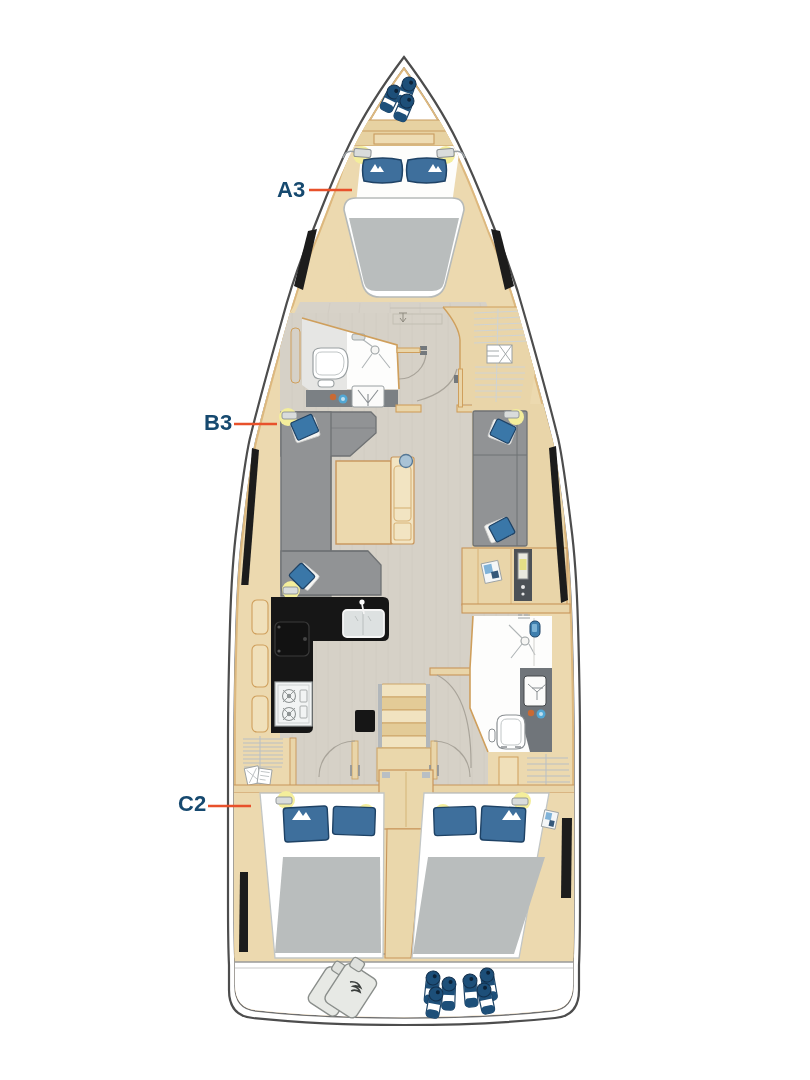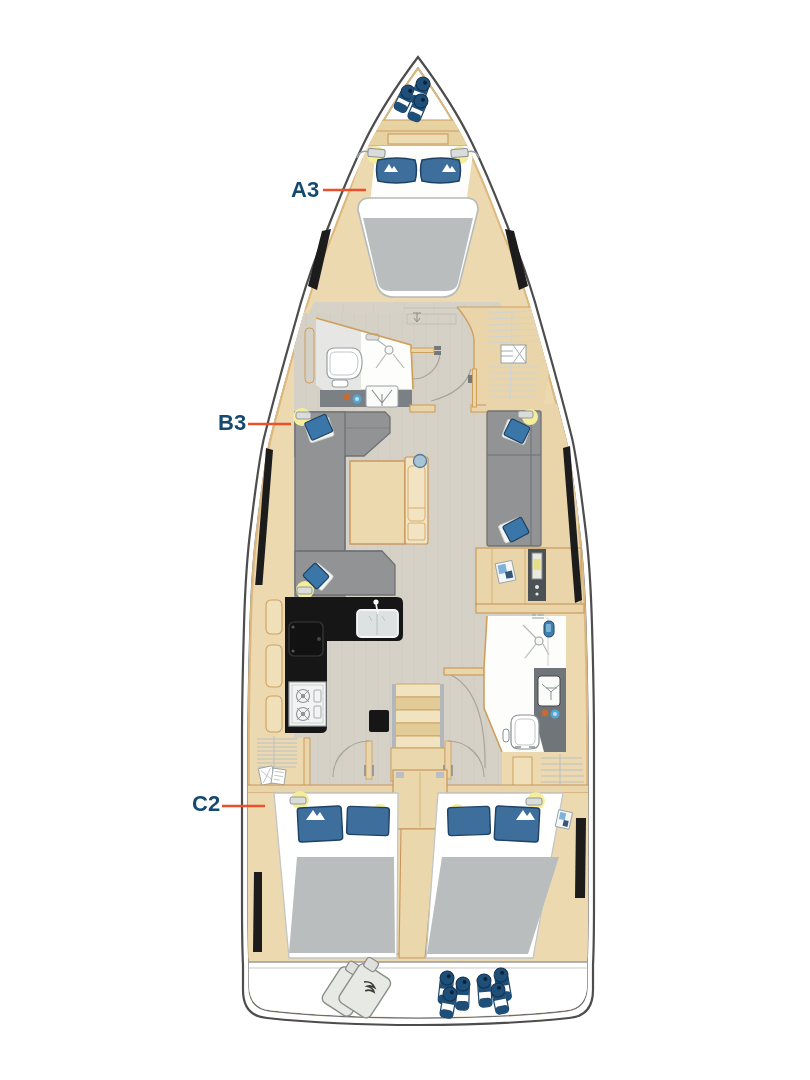--- a/index.html
+++ b/index.html
@@ -1,16 +1,16 @@
 <!DOCTYPE html>
 <html><head>
 <meta charset="utf-8">
 <style>
 html,body{margin:0;padding:0;background:#ffffff;}
-#c{position:relative;width:712px;height:1080px;background:#ffffff;overflow:hidden;margin-left:14px;}
+#c{position:relative;width:712px;height:1080px;background:#ffffff;overflow:hidden;}
 text{font-family:"Liberation Sans",sans-serif;}
 </style>
 </head>
 <body>
 <div id="c">
 <svg width="810" height="1080" viewBox="0 0 810 1080">
 <defs>
 <clipPath id="hullclip">
 <path transform="translate(404,540) scale(0.983,0.992) translate(-404,-540)" d="M 404 63 C 390 82 367 116 352 146 C 334 183 326 207 316 232 C 304 260 293 291 285 321 C 273 363 260 411 254 435 C 249 453 244 493 240 526 C 236 556 234 590 233 625 C 232 660 231 700 231 740 L 231 900 C 231 925 231 945 232 965 L 232 988 Q 232 1012 254 1014 C 300 1019 350 1021 404 1021 C 458 1021 508 1019 554 1014 Q 576 1012 576 988 L 576 965 C 577 945 577 925 577 900 L 577 740 C 577 700 576 660 575 625 C 574 590 572 556 568 526 C 564 493 559 453 554 435 C 548 411 535 363 523 321 C 515 291 504 260 492 232 C 482 207 474 183 456 146 C 441 116 418 82 404 63 Z"></path>
 </clipPath>

